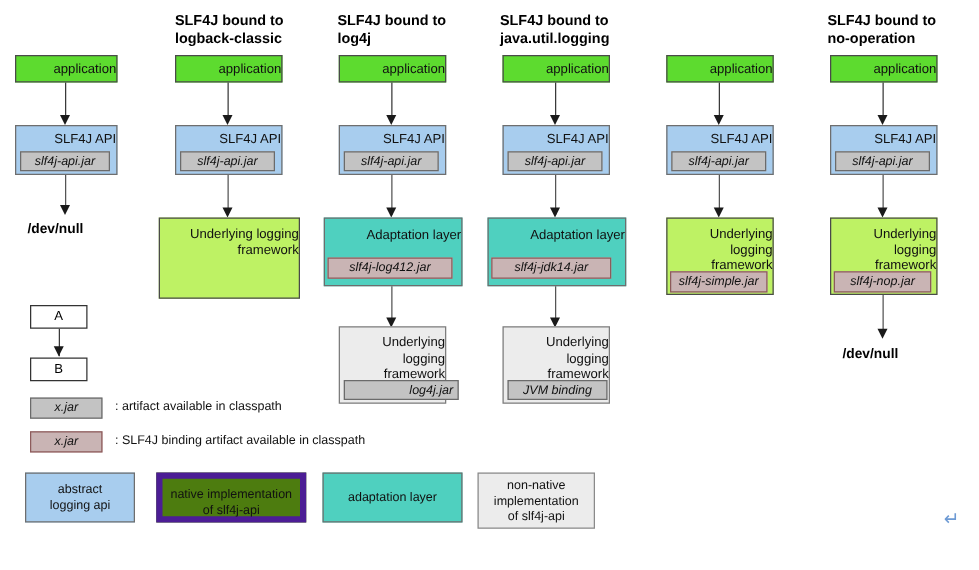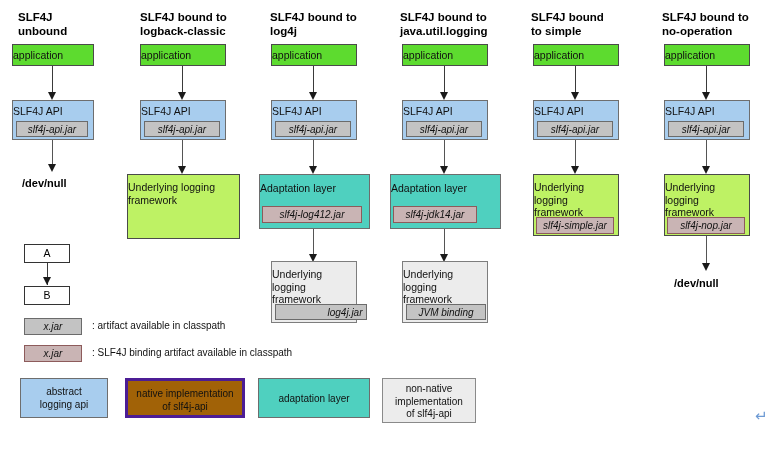--- a/index.html
+++ b/index.html
@@ -12,21 +12,21 @@
 
   
   .col-title{
     position:absolute;font-size:11.5px;font-weight:bold;line-height:14px;
     letter-spacing:0px;white-space:pre-line;color:#000;
   }
 
   
   .box{position:absolute;box-sizing:border-box;border:1px solid #7a7a7a;}
   .box .lbl{
-    position:absolute;left:0;right:0;text-align:left;
+    position:absolute;left:0;right:0;text-align:right;
     font-size:10.5px;line-height:12.5px;color:#111;
   }
 
   .box-app{background:#5ddb2f;border:1px solid #4a4a4a;}
   .box-api{background:#a8cdee;border:1px solid #6e6e6e;}
   .box-native{background:#bef264;border:1px solid #4a4a4a;}
   .box-adapt{background:#4fd0bf;border:1px solid #6d6d6d;}
   .box-nonnative{background:#ececec;border:1px solid #7d7d7d;}
 
   
@@ -53,33 +53,31 @@
 
   
   .legend-text{position:absolute;font-size:9.5px;line-height:11.5px;color:#111;white-space:pre-line;}
   .legend-ab{position:absolute;box-sizing:border-box;background:#fff;border:1px solid #333;
     font-size:10.5px;text-align:center;line-height:17px;color:#000;}
   .legend-swatch-text{position:absolute;font-size:10px;color:#111;}
 
   .swatch{position:absolute;box-sizing:border-box;}
   .swatch .sl{position:absolute;left:0;right:0;text-align:center;font-size:10px;line-height:12.5px;color:#111;}
   .sw-abstract{background:#a8cdee;border:1px solid #6e6e6e;}
-  .sw-native{background:#a16207;border:3px solid #4c1d95;padding-left:12px;}
+  .sw-native{background:#4d7c0f;border:5px solid #4c1d95;padding-left:12px;}
   .sw-adapt{background:#4fd0bf;border:1px solid #6d6d6d;}
   .sw-nonnative{background:#ececec;border:1px solid #8a8a8a;}
 
   .return-icon{position:absolute;color:#6d9ad4;font-size:15px;line-height:15px;}
 </style>
 </head>
 <body>
 
 <div class="canvas">
 
-  <div class="col-title" style="left:18px;top:10px;width:120px;">SLF4J
-unbound</div>
 
   <div class="box box-app" style="left:12px;top:44px;width:82px;height:22px;">
     <div class="lbl" style="top:4px;">application</div>
   </div>
   <div class="arrow dark" style="left:52px;top:66px;height:30px;"></div>
   <div class="head" style="left:48px;top:92px;"></div>
 
   <div class="box box-api" style="left:12px;top:100px;width:82px;height:40px;">
     <div class="lbl" style="top:4px;">SLF4J API</div>
     <div class="jar" style="left:3px;top:20px;width:72px;height:16px;">slf4j-api.jar</div>
@@ -150,34 +148,32 @@
 
   <div class="box box-api" style="left:402px;top:100px;width:86px;height:40px;">
     <div class="lbl" style="top:4px;">SLF4J API</div>
     <div class="jar" style="left:3px;top:20px;width:76px;height:16px;">slf4j-api.jar</div>
   </div>
   <div class="arrow" style="left:444px;top:140px;height:32px;"></div>
   <div class="head" style="left:440px;top:166px;"></div>
 
   <div class="box box-adapt" style="left:390px;top:174px;width:111px;height:55px;">
     <div class="lbl" style="top:7px;">Adaptation layer</div>
-    <div class="jar binding" style="left:2px;top:31px;width:84px;height:17px;">slf4j-jdk14.jar</div>
+    <div class="jar binding" style="left:2px;top:31px;width:96px;height:17px;">slf4j-jdk14.jar</div>
   </div>
   <div class="arrow" style="left:444px;top:229px;height:30px;"></div>
   <div class="head" style="left:440px;top:254px;"></div>
 
   <div class="box box-nonnative" style="left:402px;top:261px;width:86px;height:62px;">
     <div class="lbl" style="top:6px;white-space:pre-line;">Underlying
 logging
 framework</div>
     <div class="jar" style="left:3px;top:42px;width:80px;height:16px;">JVM binding</div>
   </div>
 
-  <div class="col-title" style="left:531px;top:10px;width:130px;">SLF4J bound
-to simple</div>
 
   <div class="box box-app" style="left:533px;top:44px;width:86px;height:22px;">
     <div class="lbl" style="top:4px;">application</div>
   </div>
   <div class="arrow dark" style="left:575px;top:66px;height:30px;"></div>
   <div class="head" style="left:571px;top:92px;"></div>
 
   <div class="box box-api" style="left:533px;top:100px;width:86px;height:40px;">
     <div class="lbl" style="top:4px;">SLF4J API</div>
     <div class="jar" style="left:3px;top:20px;width:76px;height:16px;">slf4j-api.jar</div>

